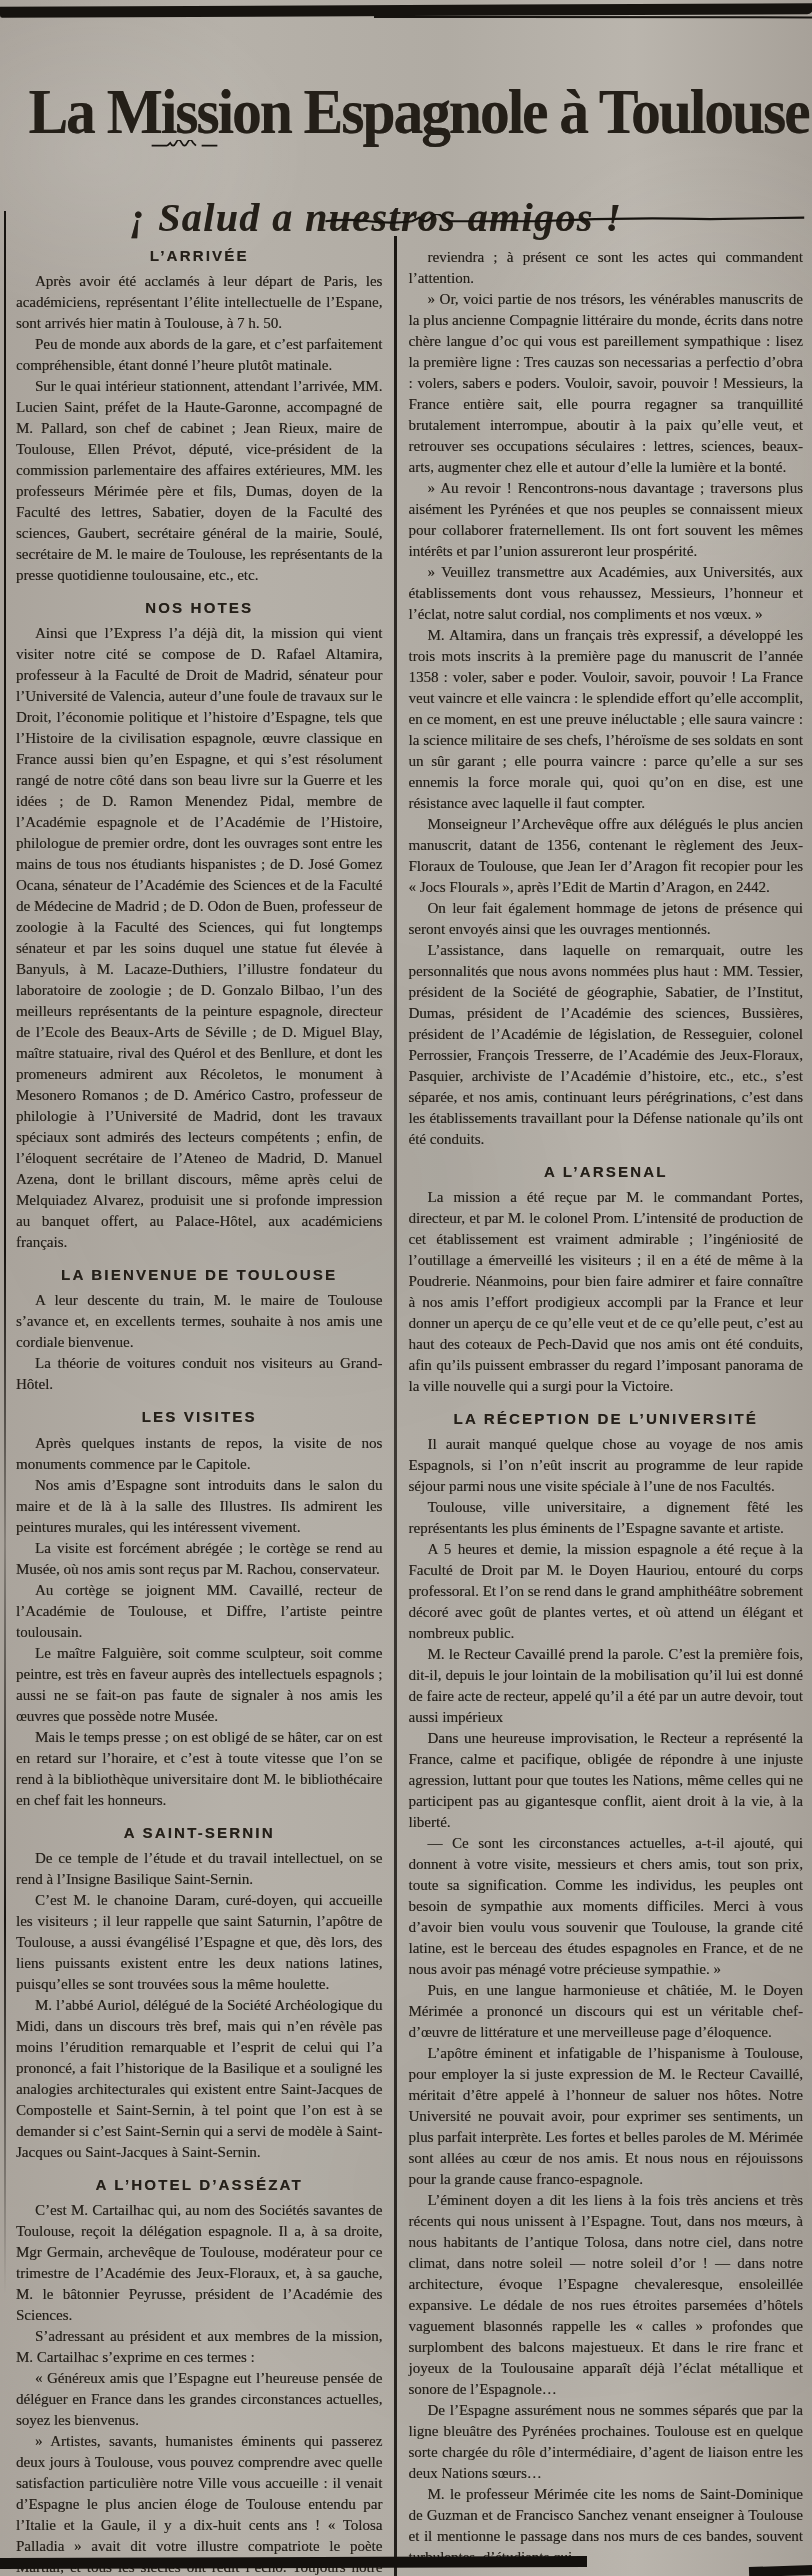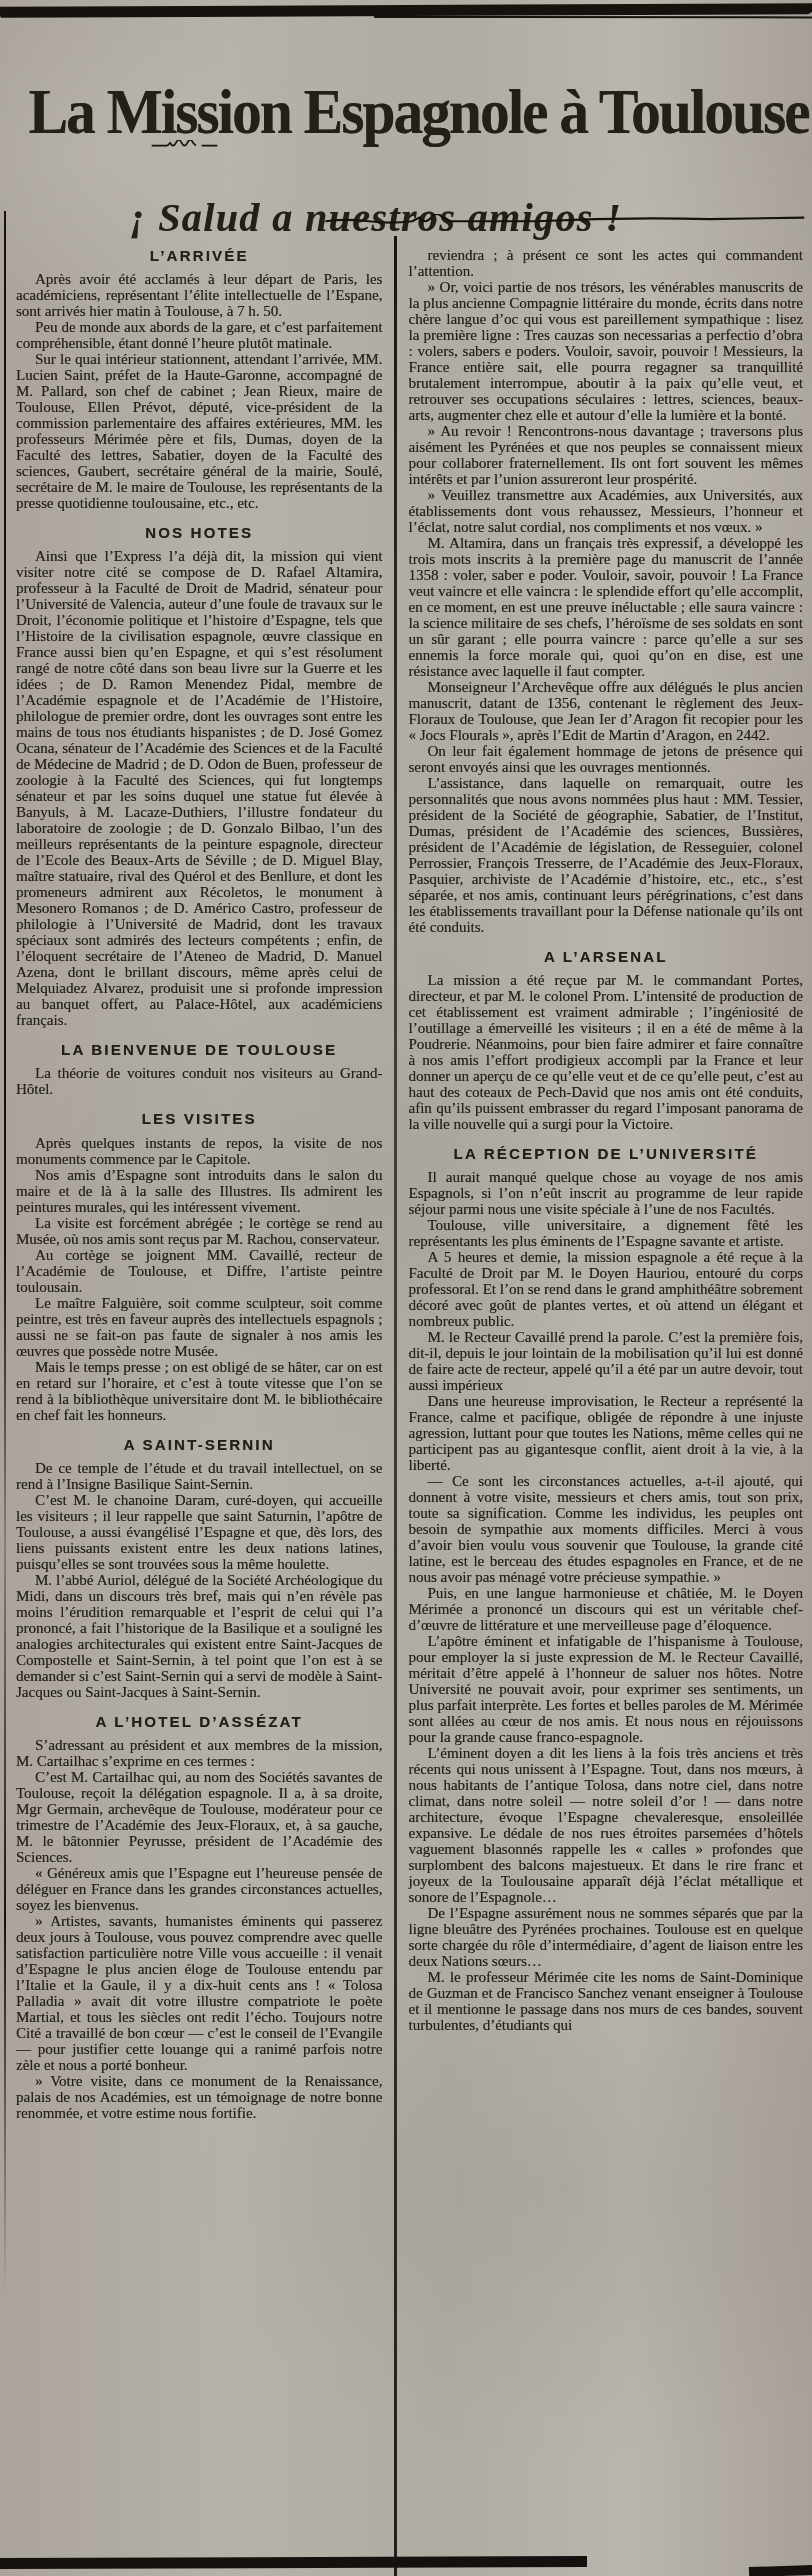--- a/index.html
+++ b/index.html
@@ -34,21 +34,21 @@
   .bottom-rule-left{position:absolute;left:0;top:2557px;width:587px;height:11px;background:#14110e;transform:rotate(-0.2deg);}
   .bottom-mark-right{position:absolute;left:749px;top:2566px;width:64px;height:10px;background:#14110e;transform:rotate(-2deg);}
   
   .columns{position:absolute;top:244px;left:0;width:813px;display:flex;align-items:flex-start;}
   .col{box-sizing:border-box;}
   .col-left{width:394px;padding:2.9px 11.6px 0 16px;}
   .col-right{width:419px;padding:2.9px 10px 0 14.5px;}
   .heading{font-family:"Liberation Sans", sans-serif;font-weight:bold;font-size:15px;
     letter-spacing:2.2px;text-align:center;margin:13px 0 7.2px;}
   .col .heading:first-child{margin-top:0;}
-  .para{margin:0;text-indent:19px;text-align:justify;font-size:15px;line-height:16px;
+  .para{margin:0;text-indent:19px;text-align:justify;font-size:15px;line-height:21px;
     text-shadow:0.2px 0.3px 0.5px rgba(25,22,18,0.5);}
   svg.orn path{stroke:#16130f;fill:none;}
 </style>
 </head>
 <body>
 
 <div class="top-rule"></div>
 
 <h1 class="headline ink">La Mission Espagnole à Toulouse</h1>
 
@@ -71,35 +71,36 @@
 
 <div class="columns">
   <div class="col col-left">
       <h3 class="heading ink">L’ARRIVÉE</h3>
       <p class="para">Après avoir été acclamés à leur départ de Paris, les académiciens, représentant l’élite intellectuelle de l’Espane, sont arrivés hier matin à Toulouse, à 7 h. 50.</p>
       <p class="para">Peu de monde aux abords de la gare, et c’est parfaitement compréhensible, étant donné l’heure plutôt matinale.</p>
       <p class="para">Sur le quai intérieur stationnent, attendant l’arrivée, MM. Lucien Saint, préfet de la Haute-Garonne, accompagné de M. Pallard, son chef de cabinet ; Jean Rieux, maire de Toulouse, Ellen Prévot, député, vice-président de la commission parlementaire des affaires extérieures, MM. les professeurs Mérimée père et fils, Dumas, doyen de la Faculté des lettres, Sabatier, doyen de la Faculté des sciences, Gaubert, secrétaire général de la mairie, Soulé, secrétaire de M. le maire de Toulouse, les représentants de la presse quotidienne toulousaine, etc., etc.</p>
       <h3 class="heading ink">NOS HOTES</h3>
       <p class="para">Ainsi que l’Express l’a déjà dit, la mission qui vient visiter notre cité se compose de D. Rafael Altamira, professeur à la Faculté de Droit de Madrid, sénateur pour l’Université de Valencia, auteur d’une foule de travaux sur le Droit, l’économie politique et l’histoire d’Espagne, tels que l’Histoire de la civilisation espagnole, œuvre classique en France aussi bien qu’en Espagne, et qui s’est résolument rangé de notre côté dans son beau livre sur la Guerre et les idées ; de D. Ramon Menendez Pidal, membre de l’Académie espagnole et de l’Académie de l’Histoire, philologue de premier ordre, dont les ouvrages sont entre les mains de tous nos étudiants hispanistes ; de D. José Gomez Ocana, sénateur de l’Académie des Sciences et de la Faculté de Médecine de Madrid ; de D. Odon de Buen, professeur de zoologie à la Faculté des Sciences, qui fut longtemps sénateur et par les soins duquel une statue fut élevée à Banyuls, à M. Lacaze-Duthiers, l’illustre fondateur du laboratoire de zoologie ; de D. Gonzalo Bilbao, l’un des meilleurs représentants de la peinture espagnole, directeur de l’Ecole des Beaux-Arts de Séville ; de D. Miguel Blay, maître statuaire, rival des Quérol et des Benllure, et dont les promeneurs admirent aux Récoletos, le monument à Mesonero Romanos ; de D. Américo Castro, professeur de philologie à l’Université de Madrid, dont les travaux spéciaux sont admirés des lecteurs compétents ; enfin, de l’éloquent secrétaire de l’Ateneo de Madrid, D. Manuel Azena, dont le brillant discours, même après celui de Melquiadez Alvarez, produisit une si profonde impression au banquet offert, au Palace-Hôtel, aux académiciens français.</p>
       <h3 class="heading ink">LA BIENVENUE DE TOULOUSE</h3>
+      <p class="para">A leur descente du train, M. le maire de Toulouse s’avance et, en excellents termes, souhaite à nos amis une cordiale bienvenue.</p>
       <p class="para">La théorie de voitures conduit nos visiteurs au Grand-Hôtel.</p>
       <h3 class="heading ink">LES VISITES</h3>
       <p class="para">Après quelques instants de repos, la visite de nos monuments commence par le Capitole.</p>
       <p class="para">Nos amis d’Espagne sont introduits dans le salon du maire et de là à la salle des Illustres. Ils admirent les peintures murales, qui les intéressent vivement.</p>
       <p class="para">La visite est forcément abrégée ; le cortège se rend au Musée, où nos amis sont reçus par M. Rachou, conservateur.</p>
       <p class="para">Au cortège se joignent MM. Cavaillé, recteur de l’Académie de Toulouse, et Diffre, l’artiste peintre toulousain.</p>
       <p class="para">Le maître Falguière, soit comme sculpteur, soit comme peintre, est très en faveur auprès des intellectuels espagnols ; aussi ne se fait-on pas faute de signaler à nos amis les œuvres que possède notre Musée.</p>
       <p class="para">Mais le temps presse ; on est obligé de se hâter, car on est en retard sur l’horaire, et c’est à toute vitesse que l’on se rend à la bibliothèque universitaire dont M. le bibliothécaire en chef fait les honneurs.</p>
       <h3 class="heading ink">A SAINT-SERNIN</h3>
       <p class="para">De ce temple de l’étude et du travail intellectuel, on se rend à l’Insigne Basilique Saint-Sernin.</p>
       <p class="para">C’est M. le chanoine Daram, curé-doyen, qui accueille les visiteurs ; il leur rappelle que saint Saturnin, l’apôtre de Toulouse, a aussi évangélisé l’Espagne et que, dès lors, des liens puissants existent entre les deux nations latines, puisqu’elles se sont trouvées sous la même houlette.</p>
       <p class="para">M. l’abbé Auriol, délégué de la Société Archéologique du Midi, dans un discours très bref, mais qui n’en révèle pas moins l’érudition remarquable et l’esprit de celui qui l’a prononcé, a fait l’historique de la Basilique et a souligné les analogies architecturales qui existent entre Saint-Jacques de Compostelle et Saint-Sernin, à tel point que l’on est à se demander si c’est Saint-Sernin qui a servi de modèle à Saint-Jacques ou Saint-Jacques à Saint-Sernin.</p>
       <h3 class="heading ink">A L’HOTEL D’ASSÉZAT</h3>
+      <p class="para">C’est M. Cartailhac qui, au nom des Sociétés savantes de Toulouse, reçoit la délégation espagnole. Il a, à sa droite, Mgr Germain, archevêque de Toulouse, modérateur pour ce trimestre de l’Académie des Jeux-Floraux, et, à sa gauche, M. le bâtonnier Peyrusse, président de l’Académie des Sciences.</p>
       <p class="para">S’adressant au président et aux membres de la mission, M. Cartailhac s’exprime en ces termes :</p>
-      <p class="para">C’est M. Cartailhac qui, au nom des Sociétés savantes de Toulouse, reçoit la délégation espagnole. Il a, à sa droite, Mgr Germain, archevêque de Toulouse, modérateur pour ce trimestre de l’Académie des Jeux-Floraux, et, à sa gauche, M. le bâtonnier Peyrusse, président de l’Académie des Sciences.</p>
       <p class="para">« Généreux amis que l’Espagne eut l’heureuse pensée de déléguer en France dans les grandes circonstances actuelles, soyez les bienvenus.</p>
       <p class="para">» Artistes, savants, humanistes éminents qui passerez deux jours à Toulouse, vous pouvez comprendre avec quelle satisfaction particulière notre Ville vous accueille : il venait d’Espagne le plus ancien éloge de Toulouse entendu par l’Italie et la Gaule, il y a dix-huit cents ans ! « Tolosa Palladia » avait dit votre illustre compatriote le poète Martial, et tous les siècles ont redit l’écho. Toujours notre Cité a travaillé de bon cœur — c’est le conseil de l’Evangile — pour justifier cette louange qui a ranimé parfois notre zèle et nous a porté bonheur.</p>
       <p class="para">» Votre visite, dans ce monument de la Renaissance, palais de nos Académies, est un témoignage de notre bonne renommée, et votre estime nous fortifie.</p>
     </div>
   <div class="col col-right">
       <p class="para">reviendra ; à présent ce sont les actes qui commandent l’attention.</p>
       <p class="para">» Or, voici partie de nos trésors, les vénérables manuscrits de la plus ancienne Compagnie littéraire du monde, écrits dans notre chère langue d’oc qui vous est pareillement sympathique : lisez la première ligne : Tres cauzas son necessarias a perfectio d’obra : volers, sabers e poders. Vouloir, savoir, pouvoir ! Messieurs, la France entière sait, elle pourra regagner sa tranquillité brutalement interrompue, aboutir à la paix qu’elle veut, et retrouver ses occupations séculaires : lettres, sciences, beaux-arts, augmenter chez elle et autour d’elle la lumière et la bonté.</p>
       <p class="para">» Au revoir ! Rencontrons-nous davantage ; traversons plus aisément les Pyrénées et que nos peuples se connaissent mieux pour collaborer fraternellement. Ils ont fort souvent les mêmes intérêts et par l’union assureront leur prospérité.</p>
       <p class="para">» Veuillez transmettre aux Académies, aux Universités, aux établissements dont vous rehaussez, Messieurs, l’honneur et l’éclat, notre salut cordial, nos compliments et nos vœux. »</p>
       <p class="para">M. Altamira, dans un français très expressif, a développé les trois mots inscrits à la première page du manuscrit de l’année 1358 : voler, saber e poder. Vouloir, savoir, pouvoir ! La France veut vaincre et elle vaincra : le splendide effort qu’elle accomplit, en ce moment, en est une preuve inéluctable ; elle saura vaincre : la science militaire de ses chefs, l’héroïsme de ses soldats en sont un sûr garant ; elle pourra vaincre : parce qu’elle a sur ses ennemis la force morale qui, quoi qu’on en dise, est une résistance avec laquelle il faut compter.</p>

